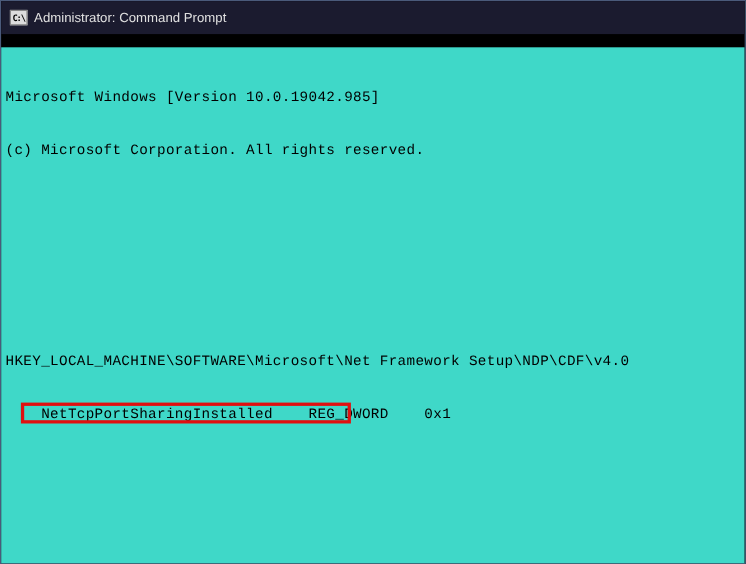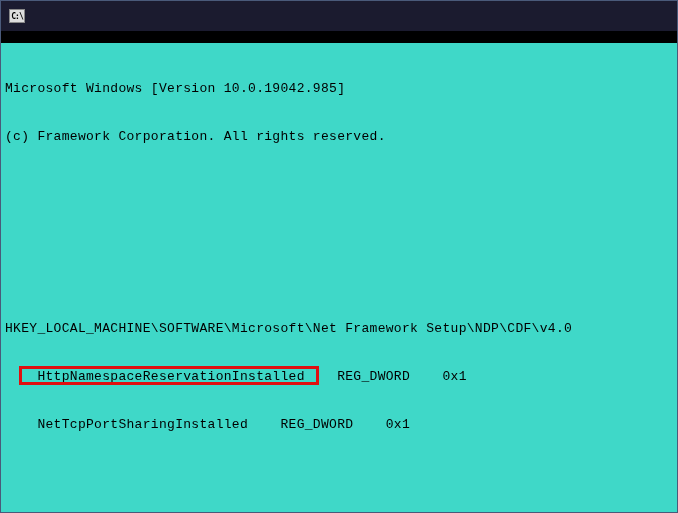--- a/index.html
+++ b/index.html
@@ -60,30 +60,30 @@
     }
     .line {
       min-height: 16px;
     }
   </style>
 </head>
 <body>
 
 <div class="titlebar">
   <div class="titlebar-icon">C:\</div>
+  <span>Administrator: Command Prompt</span>
 </div>
 
 <div class="terminal">
   <div class="line">Microsoft Windows [Version 10.0.19042.985]</div>
-  <div class="line">(c) Framework Corporation. All rights reserved.</div>
+  <div class="line">(c) Microsoft Corporation. All rights reserved.</div>
   <div class="line"></div>
   <div class="line"></div>
   <div class="line"></div>
   <div class="line">HKEY_LOCAL_MACHINE\SOFTWARE\Microsoft\Net Framework Setup\NDP\CDF\v4.0</div>
-  <div class="line">    HttpNamespaceReservationInstalled    REG_DWORD    0x1</div>
   <div class="line">    NetTcpPortSharingInstalled    REG_DWORD    0x1</div>
   
   
   
   
   
   
   
   
   

